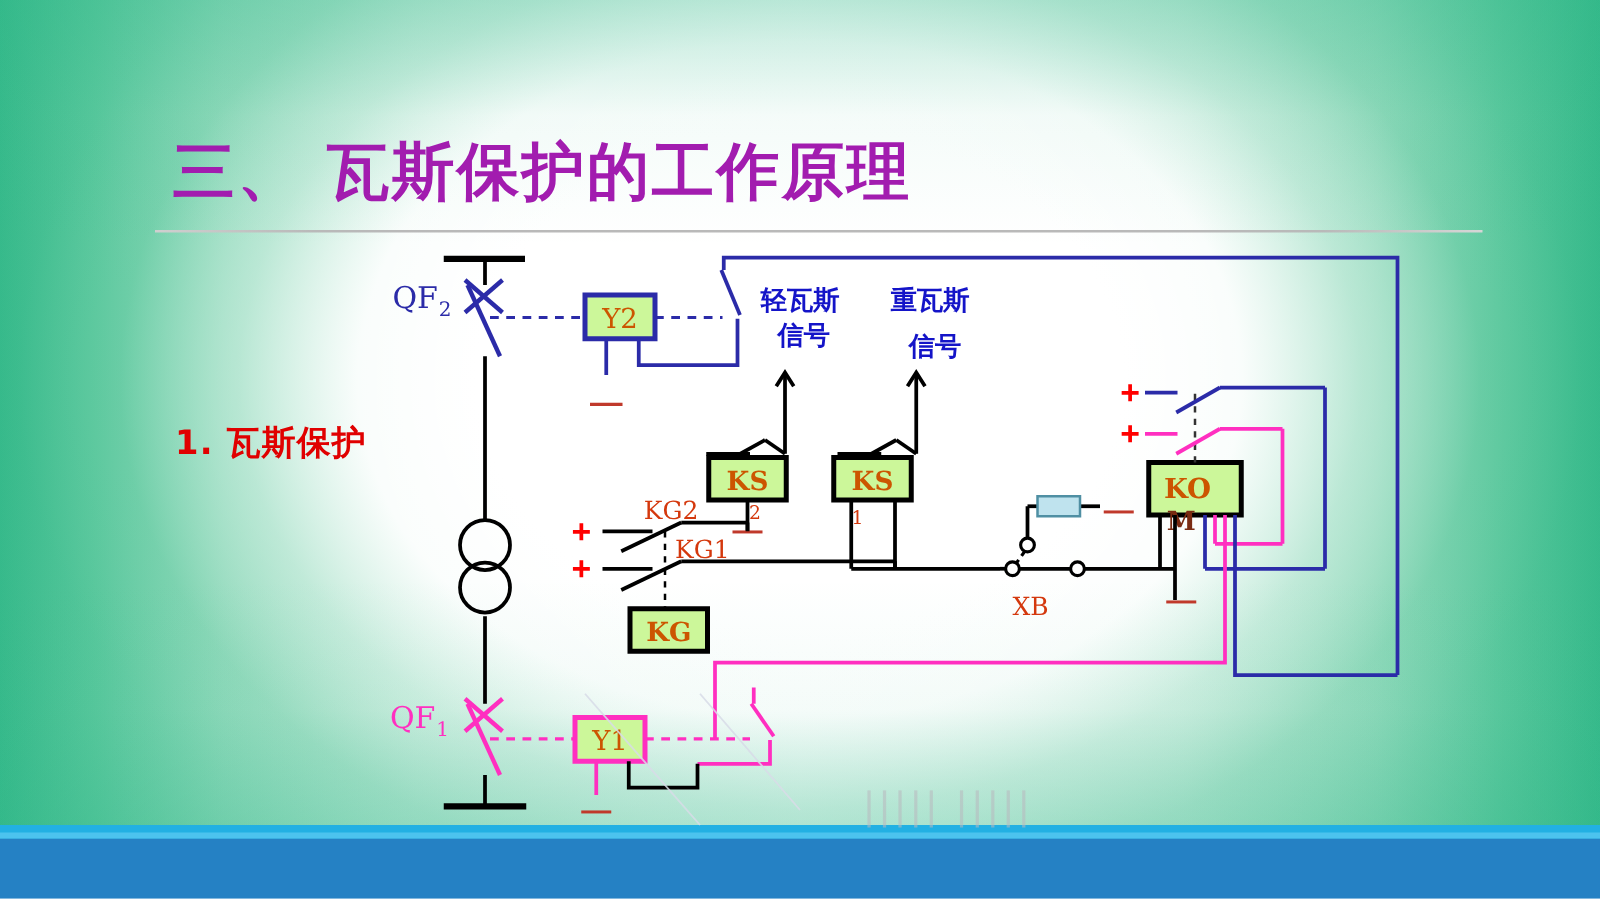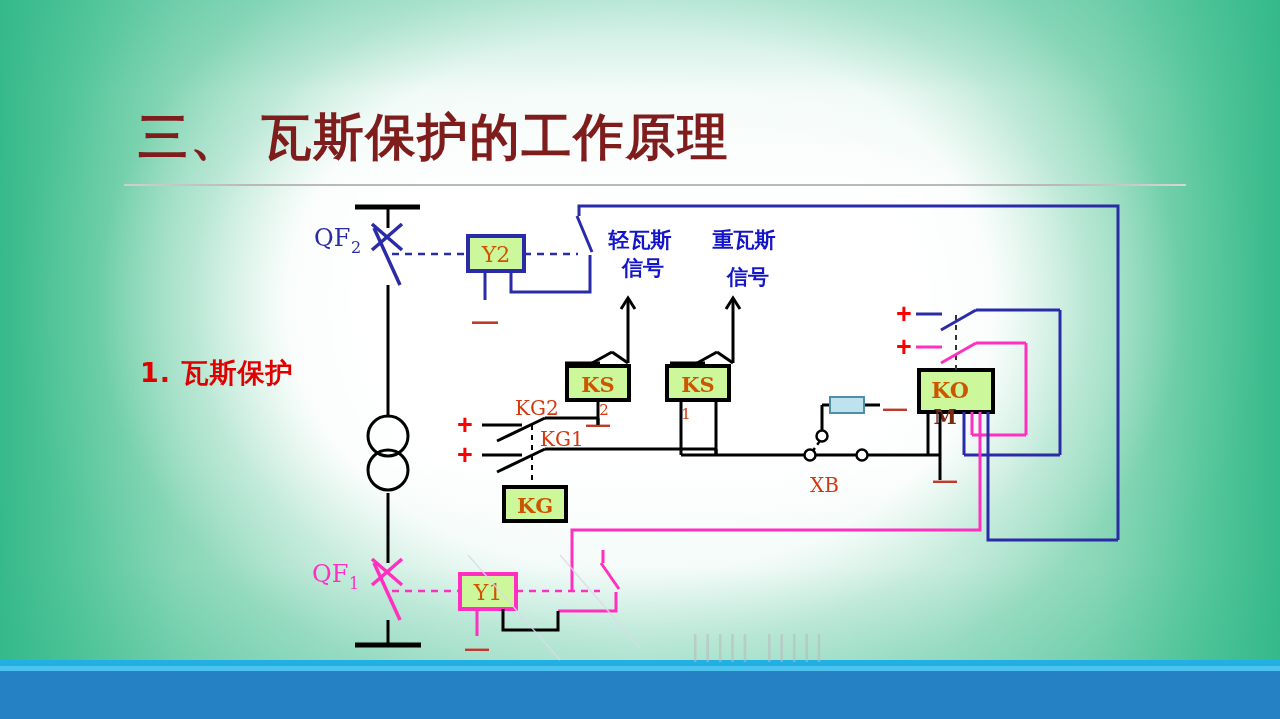--- a/index.html
+++ b/index.html
@@ -31,35 +31,34 @@
   .watermark{
     position:absolute;left:690px;top:628px;width:260px;height:34px;
     overflow:hidden;color:#b9b9bf;font-size:31px;letter-spacing:2px;
     font-family:"DejaVu Sans",sans-serif;opacity:.55;white-space:nowrap;
   }
 
   
   .title{
     position:absolute;left:138px;top:104px;
     font-family:"DejaVu Sans","Liberation Sans",sans-serif;
-    font-size:50px;font-weight:bold;color:#7f1d1d;letter-spacing:2px;
+    font-size:50px;font-weight:bold;color:#a21caf;letter-spacing:2px;
     white-space:nowrap;
   }
   .title-rule{
     position:absolute;left:124px;top:184px;width:1062px;height:2px;
     background:linear-gradient(90deg,#cfcfcf,#b9b9b9 12%,#b9b9b9 88%,#d6d6d6);
   }
 
   
   .caption{
     position:absolute;left:140px;top:333px;width:210px;
     color:#e00000;font-size:27px;font-weight:bold;line-height:44px;
     font-family:"DejaVu Sans","Liberation Sans",sans-serif;
     letter-spacing:1px;
-    margin-top:18px;
   }
 
   
   #diagram{position:absolute;left:0;top:0;width:1280px;height:719px;}
 
   .lbl{font-family:"DejaVu Serif","Liberation Serif",serif;}
 </style>
 </head>
 <body>
 

